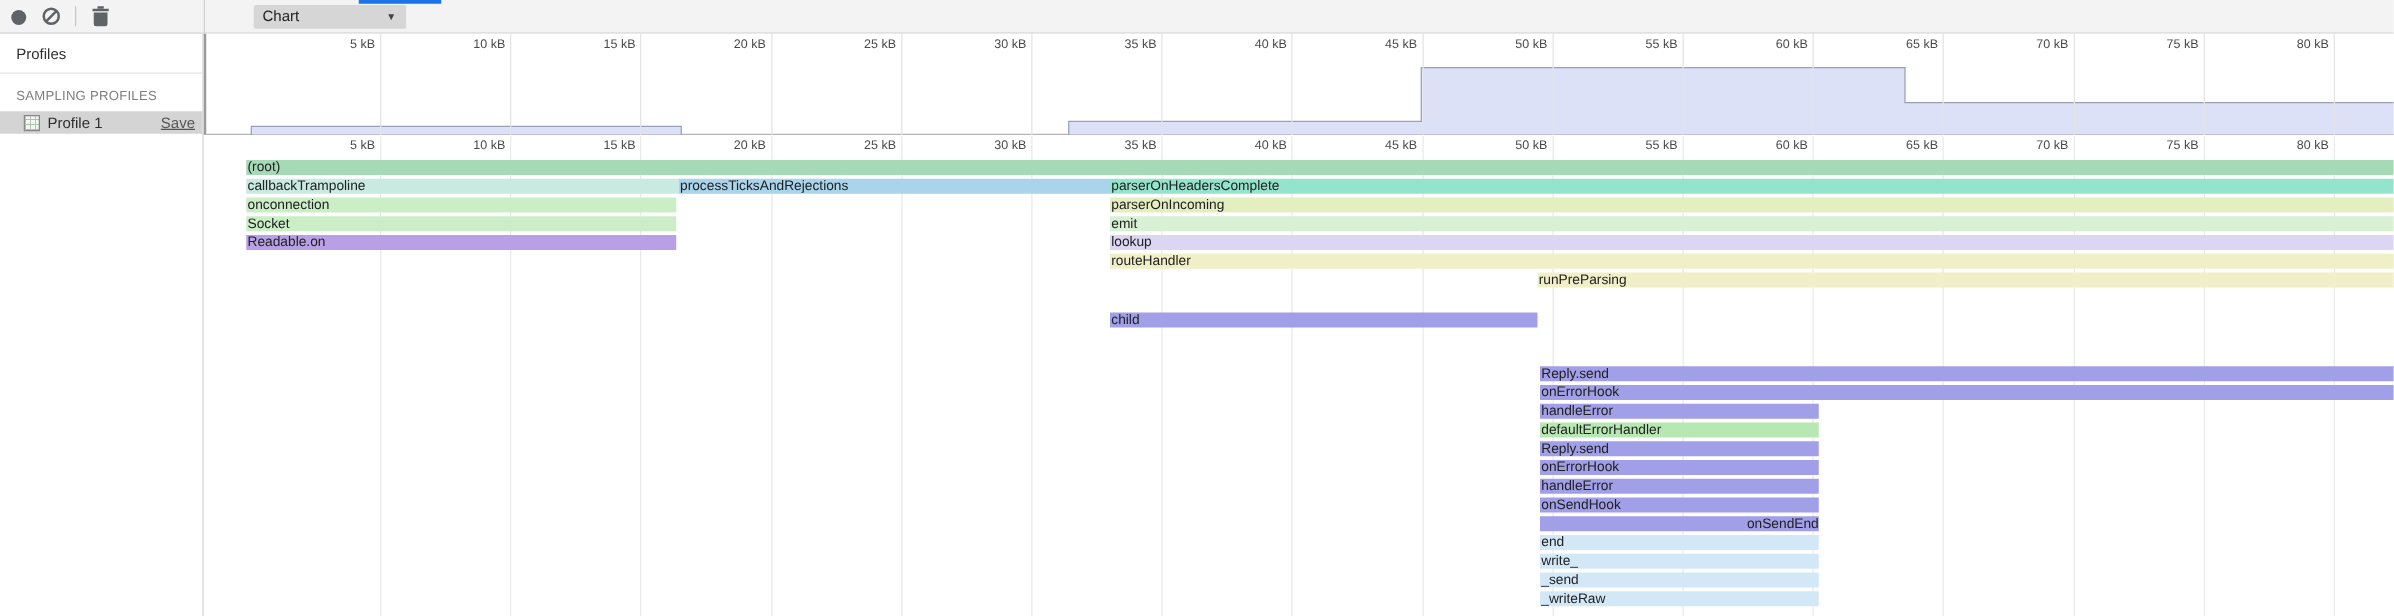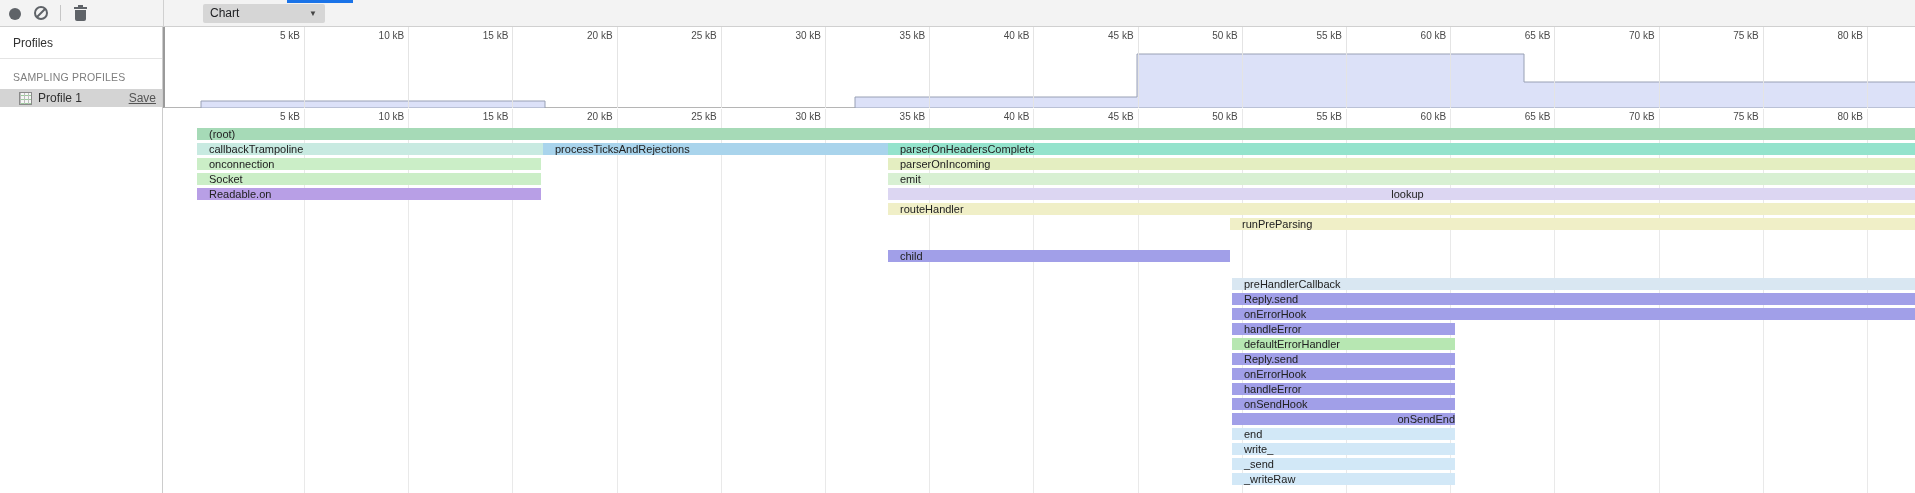--- a/index.html
+++ b/index.html
@@ -33,21 +33,21 @@
   .profile-name { font-size:12px; color:#303030; margin-left:6px; flex:1 1 auto; }
   .save-link { font-size:12px; color:#555; text-decoration:underline; margin-right:6px; cursor:pointer; }
 
   
   .main { position:absolute; left:163px; top:27px; width:1752px; height:466px; background:#fff; }
   .overview { position:absolute; left:0; top:0; width:1752px; height:81px; background:#fff; border-bottom:1px solid #b5b5b5; border-left:2px solid #9a9a9a; }
   .overview svg { position:absolute; left:0; top:0; }
   .grid-ov { position:absolute; top:0; width:1px; height:81px; background:#e4e4e4; }
   .grid-fl { position:absolute; width:1px; background:#e9e9e9; }
   .ruler-label { position:absolute; width:56px; text-align:right; font-size:10px; color:#4a4a4a; }
-  .flame-bar { position:absolute; height:12px; font-size:11px; line-height:12px; color:#212121; padding-left:12px; overflow:hidden; white-space:nowrap; cursor:pointer; }
+  .flame-bar { position:absolute; height:12px; font-size:11px; line-height:12px; color:#212121; padding-left:1px; overflow:hidden; white-space:nowrap; cursor:pointer; }
   .speckled { background-image:radial-gradient(rgba(255,255,255,.55) 1px, transparent 1.2px); background-size:7px 4px; }
 </style>
 </head>
 <body>
 
 <div class="app">
 
   <div class="toolbar">
     <div class="record-btn"></div>
     <div class="clear-btn"></div>
@@ -148,25 +148,24 @@
       <div class="ruler-label" style="left: 1644px; top: 84px;">80 kB</div>
       <div class="flame-bar" style="left: 34px; top: 101px; width: 1718px; height: 12px; background: rgb(166, 218, 183);">(root)</div>
       <div class="flame-bar" style="left: 34px; top: 116px; width: 346px; height: 12px; background: rgb(200, 234, 225);">callbackTrampoline</div>
       <div class="flame-bar" style="left: 380px; top: 116px; width: 345px; height: 12px; background: rgb(169, 212, 236);">processTicksAndRejections</div>
       <div class="flame-bar" style="left: 725px; top: 116px; width: 1027px; height: 12px; background: rgb(148, 227, 204);">parserOnHeadersComplete</div>
       <div class="flame-bar" style="left: 34px; top: 131px; width: 344px; height: 12px; background: rgb(203, 238, 199);">onconnection</div>
       <div class="flame-bar" style="left: 725px; top: 131px; width: 1027px; height: 12px; background: rgb(228, 238, 193);">parserOnIncoming</div>
       <div class="flame-bar" style="left: 34px; top: 146px; width: 344px; height: 12px; background: rgb(203, 238, 199);">Socket</div>
       <div class="flame-bar" style="left: 725px; top: 146px; width: 1027px; height: 12px; background: rgb(216, 240, 211);">emit</div>
       <div class="flame-bar" style="left: 34px; top: 161px; width: 344px; height: 12px; background: rgb(184, 159, 230);">Readable.on</div>
-      <div class="flame-bar" style="left: 725px; top: 161px; width: 1027px; height: 12px; background: rgb(220, 214, 242); text-align: center;">lookup</div>
+      <div class="flame-bar" style="left: 725px; top: 161px; width: 1027px; height: 12px; background: rgb(220, 214, 242);">lookup</div>
       <div class="flame-bar" style="left: 725px; top: 176px; width: 1027px; height: 12px; background: rgb(240, 239, 199);">routeHandler</div>
       <div class="flame-bar speckled" style="left: 725px; top: 191px; width: 342px; height: 12px; background: rgb(161, 159, 232); margin-top: 32px;">child</div>
       <div class="flame-bar" style="left: 1067px; top: 191px; width: 685px; height: 12px; background: rgb(240, 239, 199);">runPreParsing</div>
-      <div class="flame-bar" style="left: 1069px; top: 251px; width: 683px; height: 12px; background: rgb(217, 231, 242);">preHandlerCallback</div>
       <div class="flame-bar" style="left: 1069px; top: 266px; width: 683px; height: 12px; background: rgb(161, 159, 232);">Reply.send</div>
       <div class="flame-bar" style="left: 1069px; top: 281px; width: 683px; height: 12px; background: rgb(161, 159, 232);">onErrorHook</div>
       <div class="flame-bar" style="left: 1069px; top: 296px; width: 223px; height: 12px; background: rgb(161, 159, 232);">handleError</div>
       <div class="flame-bar" style="left: 1069px; top: 311px; width: 223px; height: 12px; background: rgb(183, 231, 178);">defaultErrorHandler</div>
       <div class="flame-bar" style="left: 1069px; top: 326px; width: 223px; height: 12px; background: rgb(161, 159, 232);">Reply.send</div>
       <div class="flame-bar" style="left: 1069px; top: 341px; width: 223px; height: 12px; background: rgb(161, 159, 232);">onErrorHook</div>
       <div class="flame-bar" style="left: 1069px; top: 356px; width: 223px; height: 12px; background: rgb(161, 159, 232);">handleError</div>
       <div class="flame-bar" style="left: 1069px; top: 371px; width: 223px; height: 12px; background: rgb(161, 159, 232);">onSendHook</div>
       <div class="flame-bar" style="left: 1069px; top: 386px; width: 223px; height: 12px; background: rgb(161, 159, 232); text-align: right;">onSendEnd</div>
       <div class="flame-bar" style="left: 1069px; top: 401px; width: 223px; height: 12px; background: rgb(210, 232, 247);">end</div>

